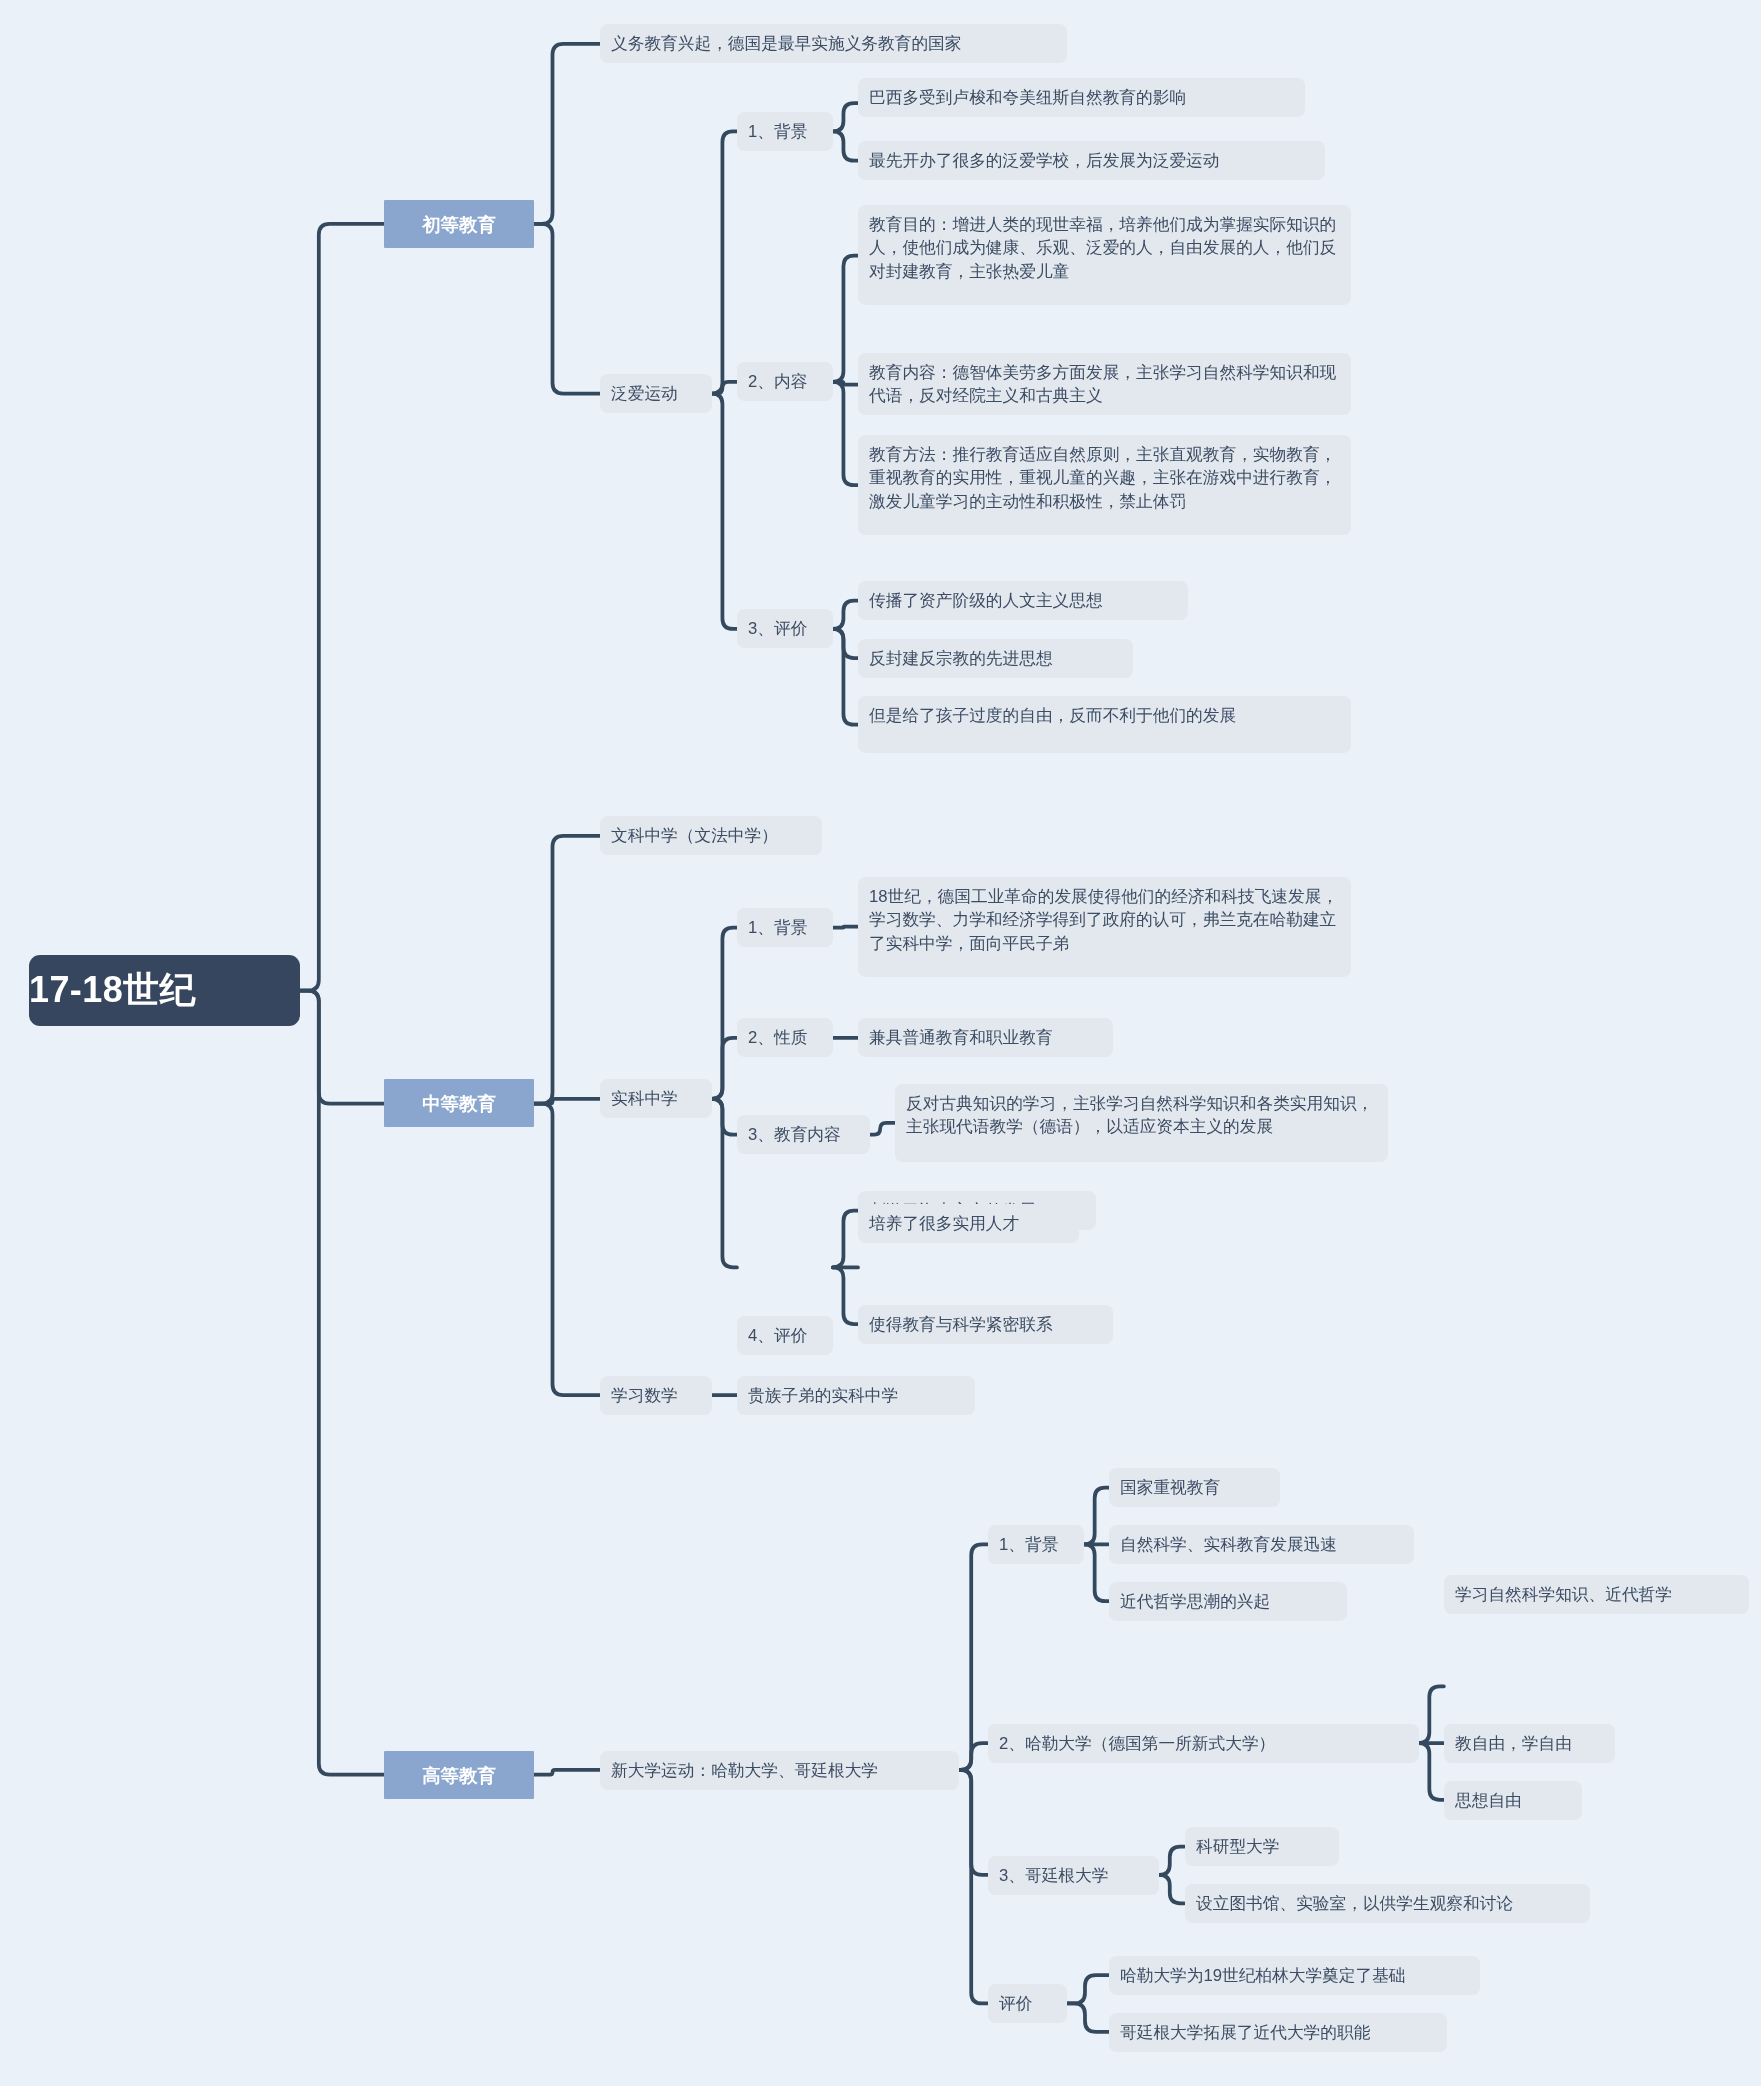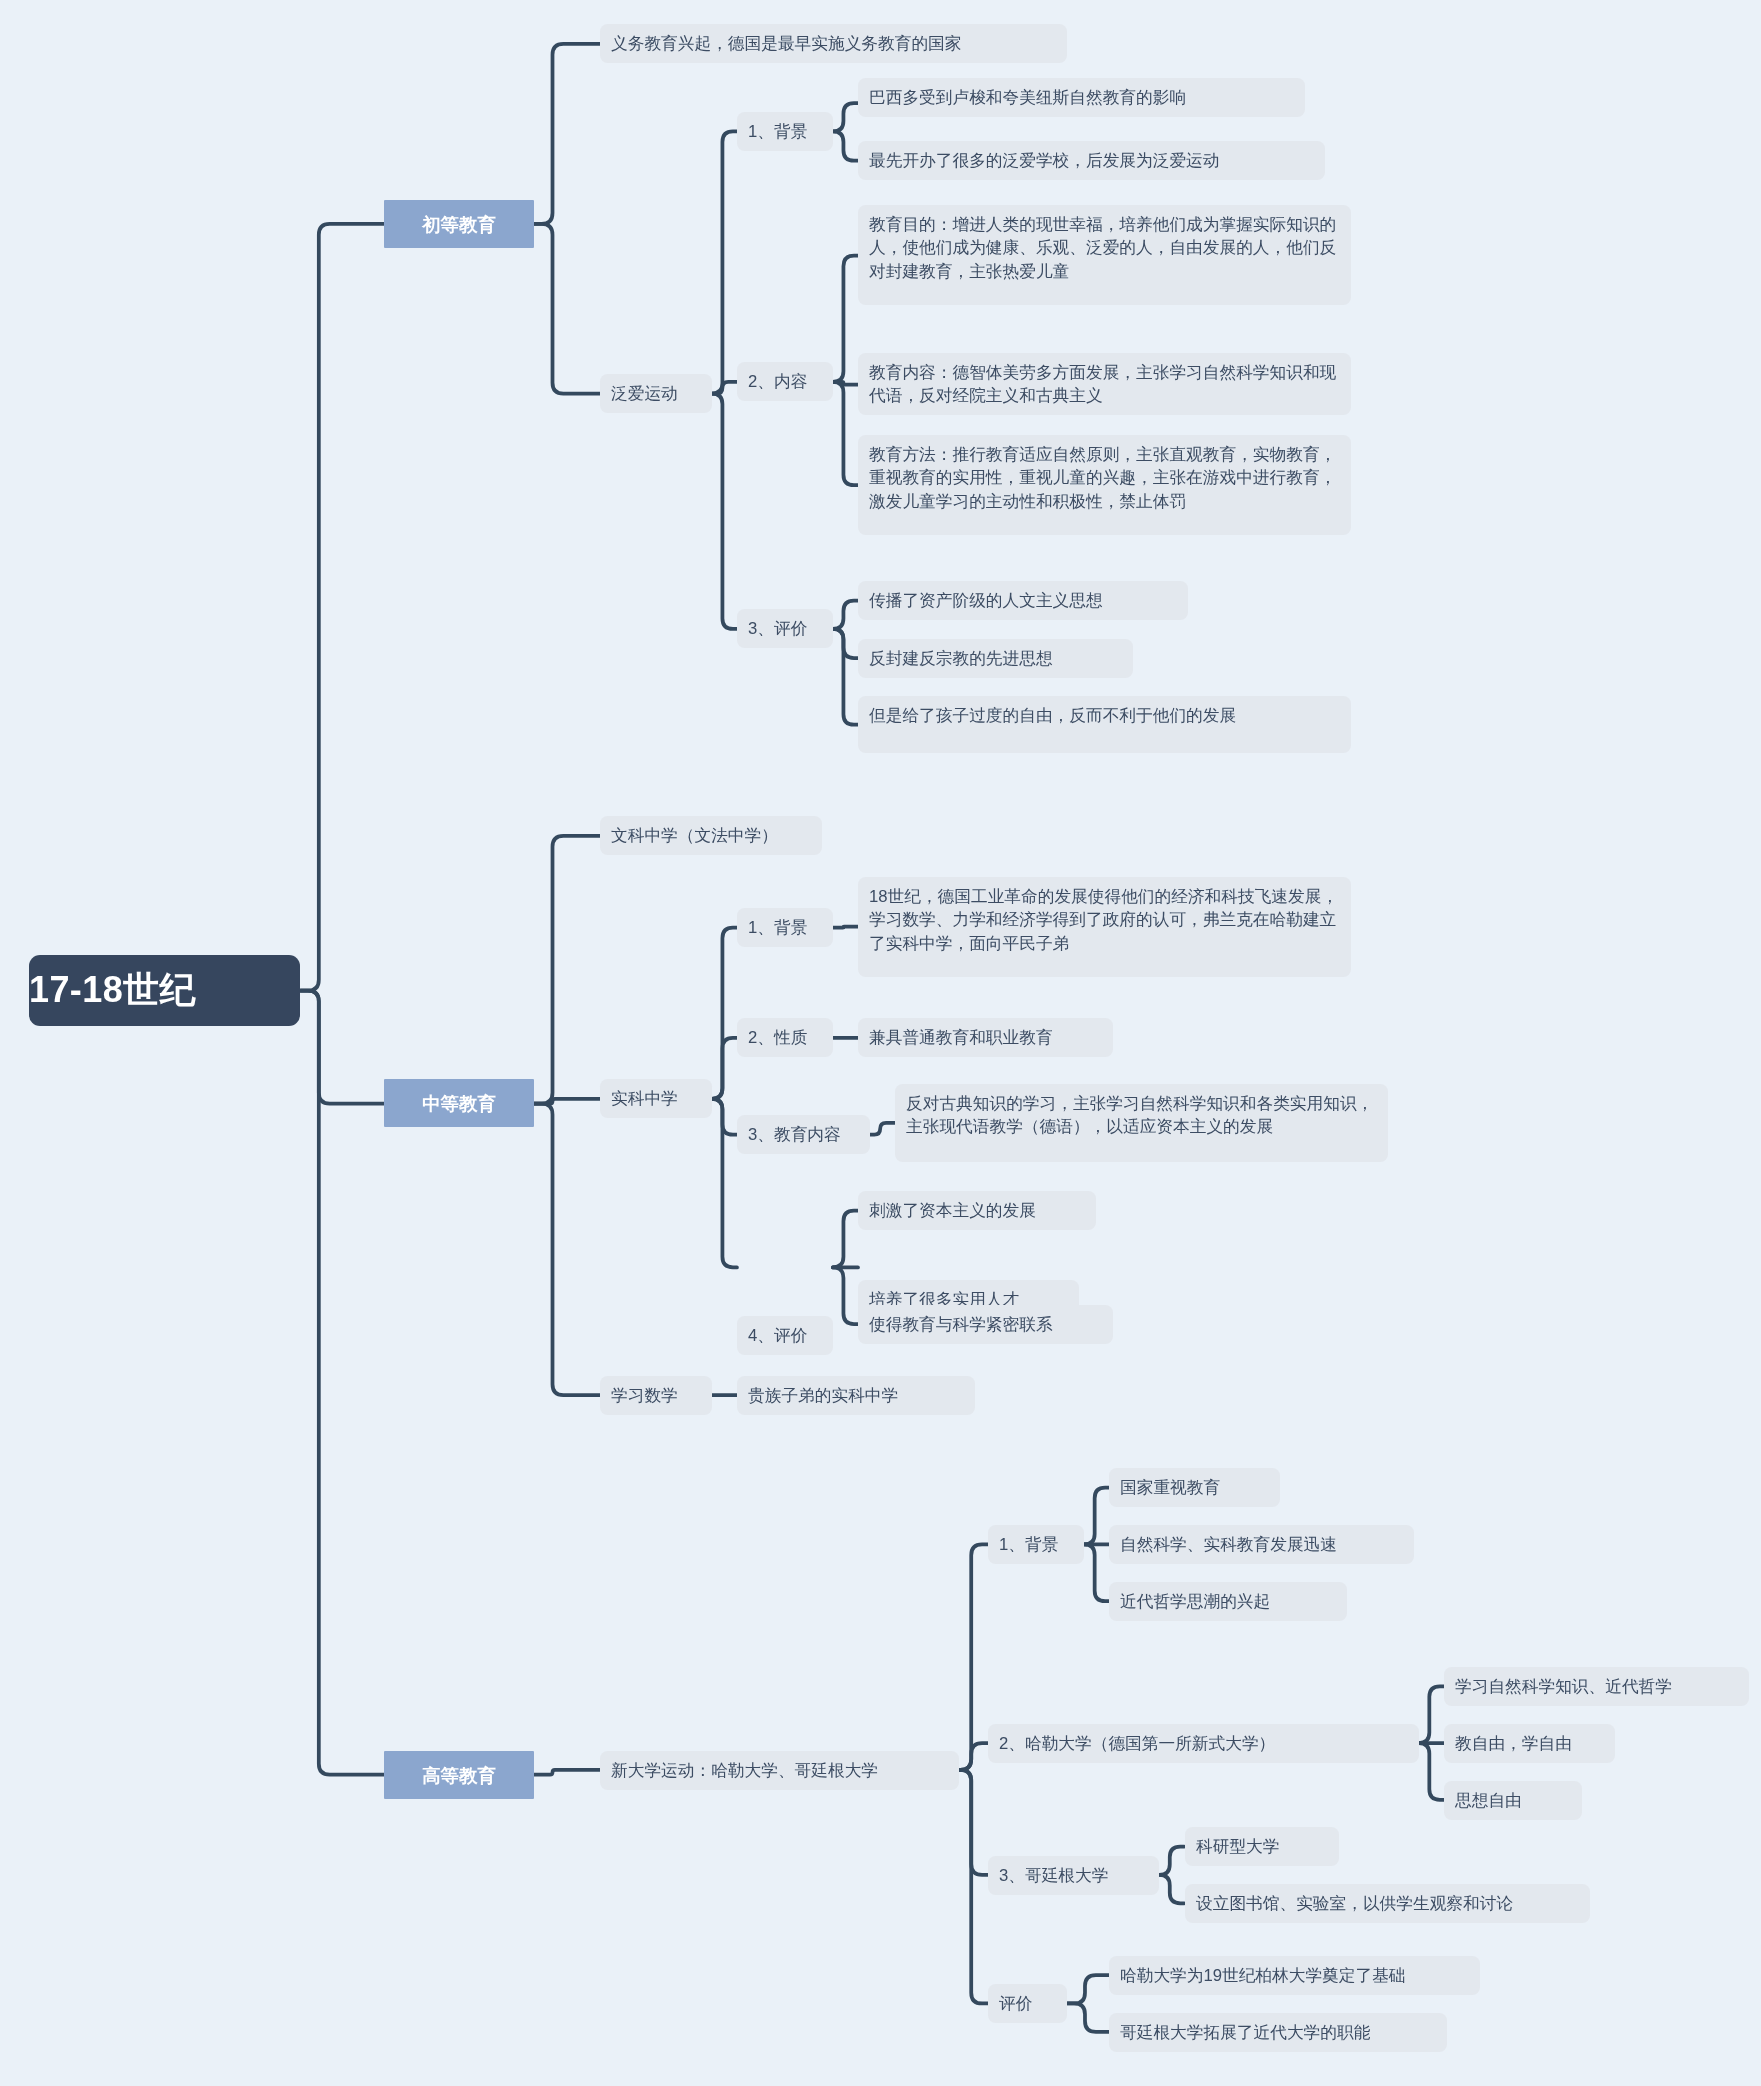--- a/index.html
+++ b/index.html
@@ -160,21 +160,21 @@
       </div>
       <div class="node chip multi" style="left: 895px; top: 1084px; width: 493px; min-height: 78px;">
         <span class="txt">反对古典知识的学习，主张学习自然科学知识和各类实用知识，主张现代语教学（德语），以适应资本主义的发展</span>
       </div>
       <div class="node chip" style="left: 737px; top: 1316px; width: 96px; min-height: 38px;">
         <span class="txt">4、评价</span>
       </div>
       <div class="node chip" style="left: 858px; top: 1191px; width: 238px; min-height: 38px;">
         <span class="txt">刺激了资本主义的发展</span>
       </div>
-      <div class="node chip" style="left: 858px; top: 1280px; width: 221px; min-height: 38px;">
+      <div class="node chip" style="left: 858px; top: 1204px; width: 221px; min-height: 38px;">
         <span class="txt">培养了很多实用人才</span>
       </div>
       <div class="node chip" style="left: 858px; top: 1305px; width: 255px; min-height: 38px;">
         <span class="txt">使得教育与科学紧密联系</span>
       </div>
       <div class="node chip" style="left: 600px; top: 1376px; width: 112px; min-height: 38px;">
         <span class="txt">学习数学</span>
       </div>
       <div class="node chip" style="left: 737px; top: 1376px; width: 238px; min-height: 38px;">
         <span class="txt">贵族子弟的实科中学</span>
@@ -193,21 +193,21 @@
       </div>
       <div class="node chip" style="left: 1109px; top: 1525px; width: 305px; min-height: 38px;">
         <span class="txt">自然科学、实科教育发展迅速</span>
       </div>
       <div class="node chip" style="left: 1109px; top: 1582px; width: 238px; min-height: 38px;">
         <span class="txt">近代哲学思潮的兴起</span>
       </div>
       <div class="node chip" style="left: 988px; top: 1724px; width: 431px; min-height: 38px;">
         <span class="txt">2、哈勒大学（德国第一所新式大学）</span>
       </div>
-      <div class="node chip" style="left: 1444px; top: 1667px; width: 305px; min-height: 38px;">
+      <div class="node chip" style="left: 1444px; top: 1575px; width: 305px; min-height: 38px;">
         <span class="txt">学习自然科学知识、近代哲学</span>
       </div>
       <div class="node chip" style="left: 1444px; top: 1724px; width: 171px; min-height: 38px;">
         <span class="txt">教自由，学自由</span>
       </div>
       <div class="node chip" style="left: 1444px; top: 1781px; width: 138px; min-height: 38px;">
         <span class="txt">思想自由</span>
       </div>
       <div class="node chip" style="left: 988px; top: 1856px; width: 171px; min-height: 38px;">
         <span class="txt">3、哥廷根大学</span>

